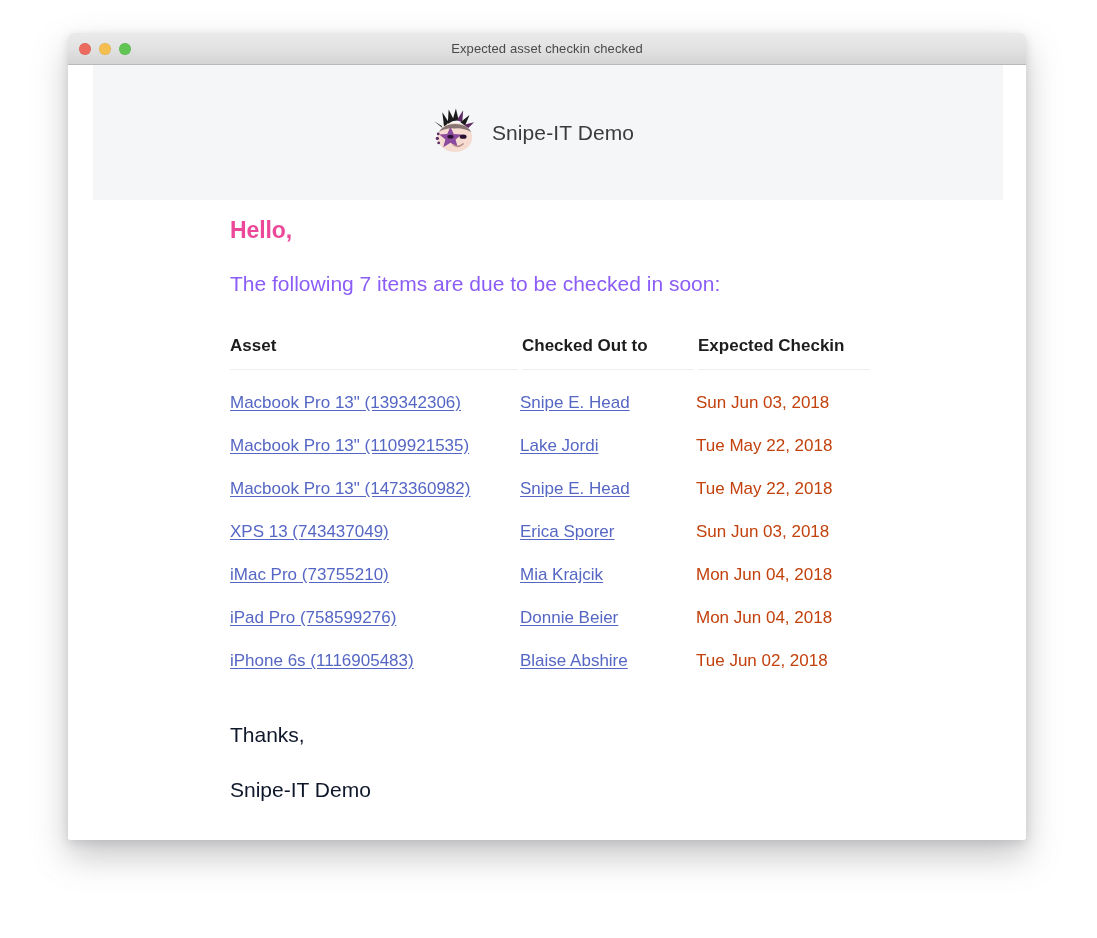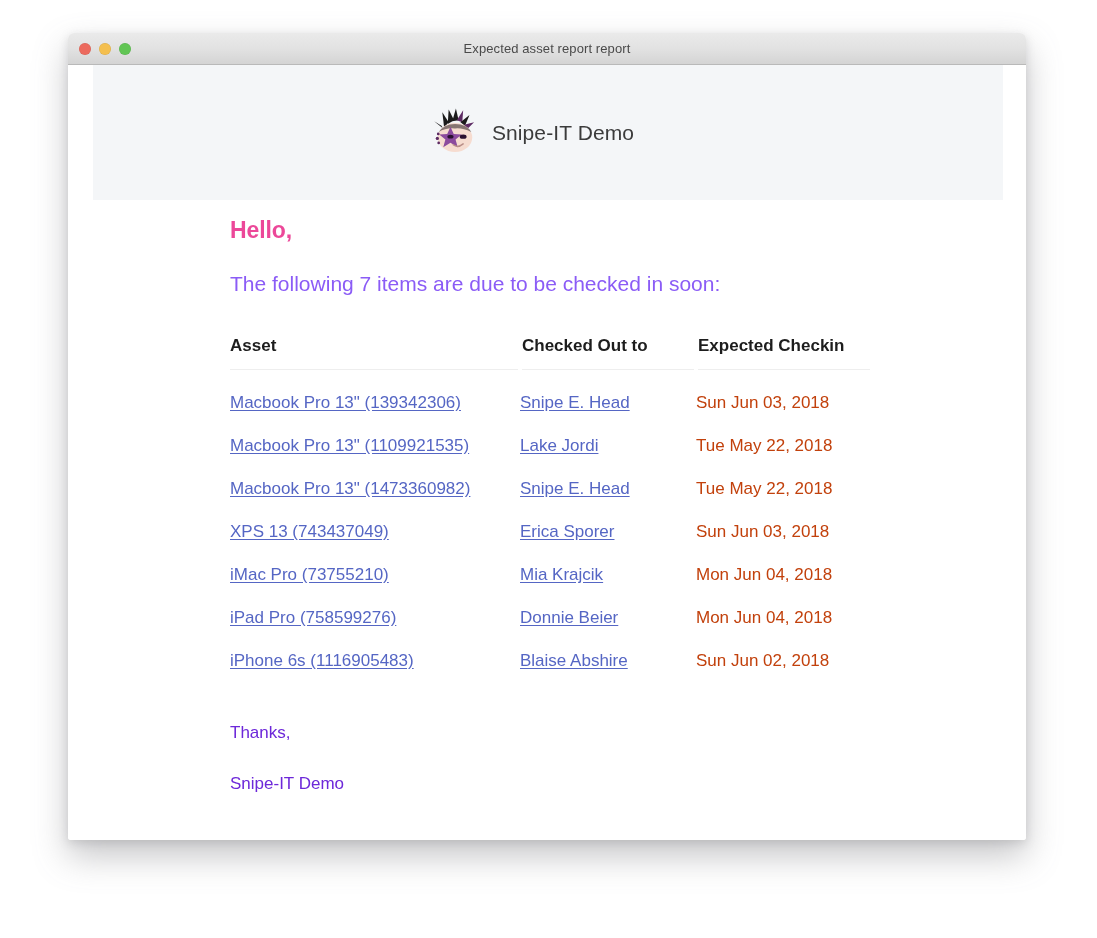--- a/index.html
+++ b/index.html
@@ -147,38 +147,38 @@
   table.report a {
     color: #5566c4;
     text-decoration: underline;
     text-underline-offset: 2px;
   }
 
   .signoff {
     margin-top: 52px;
   }
   .signoff p {
-    font-size: 17px;
-    color: #6d28d9;
+    font-size: 21px;
+    color: #0f172a;
     margin: 0 0 31px 0;
   }
   .signoff p:last-child { margin-bottom: 0; }
 </style>
 </head>
 <body>
 
 <div class="window">
 
   <div class="titlebar">
     <div class="traffic">
       <span class="light red"></span>
       <span class="light yellow"></span>
       <span class="light green"></span>
     </div>
-    <div class="window-title">Expected asset report report</div>
+    <div class="window-title">Expected asset checkin checked</div>
   </div>
 
   <div class="email-body">
 
     <div class="brand-band">
       <div class="brand-inner">
         <span class="brand-logo">
           <svg viewBox="0 0 64 64" width="58" height="58" xmlns="http://www.w3.org/2000/svg">
 
             <path d="M20 26 L18 9 L25 20 Z" fill="#1b1b1b"></path>
@@ -250,21 +250,21 @@
             <td class="cell-date">Mon Jun 04, 2018</td>
           </tr>
           <tr>
             <td><a href="#">iPad Pro (758599276)</a></td>
             <td><a href="#">Donnie Beier</a></td>
             <td class="cell-date">Mon Jun 04, 2018</td>
           </tr>
           <tr>
             <td><a href="#">iPhone 6s (1116905483)</a></td>
             <td><a href="#">Blaise Abshire</a></td>
-            <td class="cell-date">Sun Jun 02, 2018</td>
+            <td class="cell-date">Tue Jun 02, 2018</td>
           </tr>
         </tbody>
       </table>
 
       <div class="signoff">
         <p>Thanks,</p>
         <p>Snipe-IT Demo</p>
       </div>
 
     </div>

